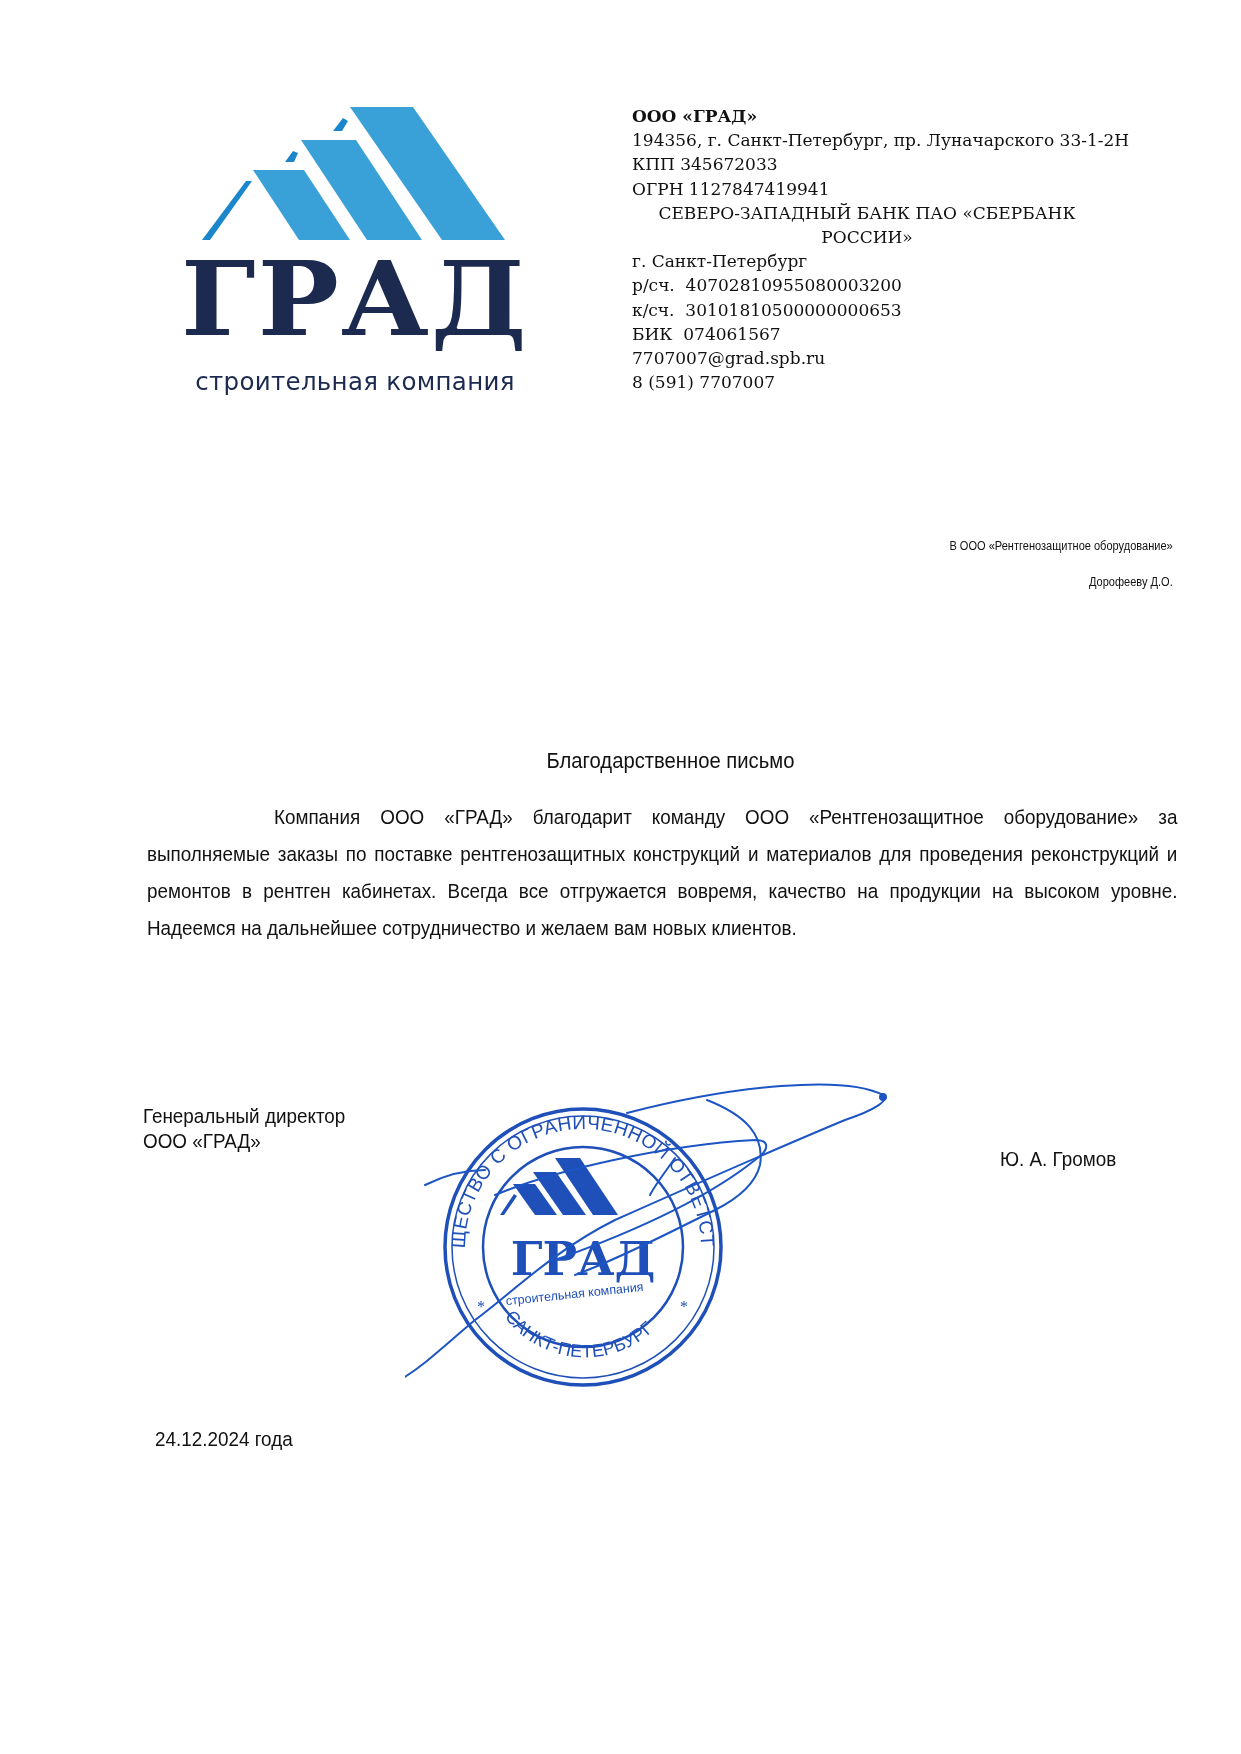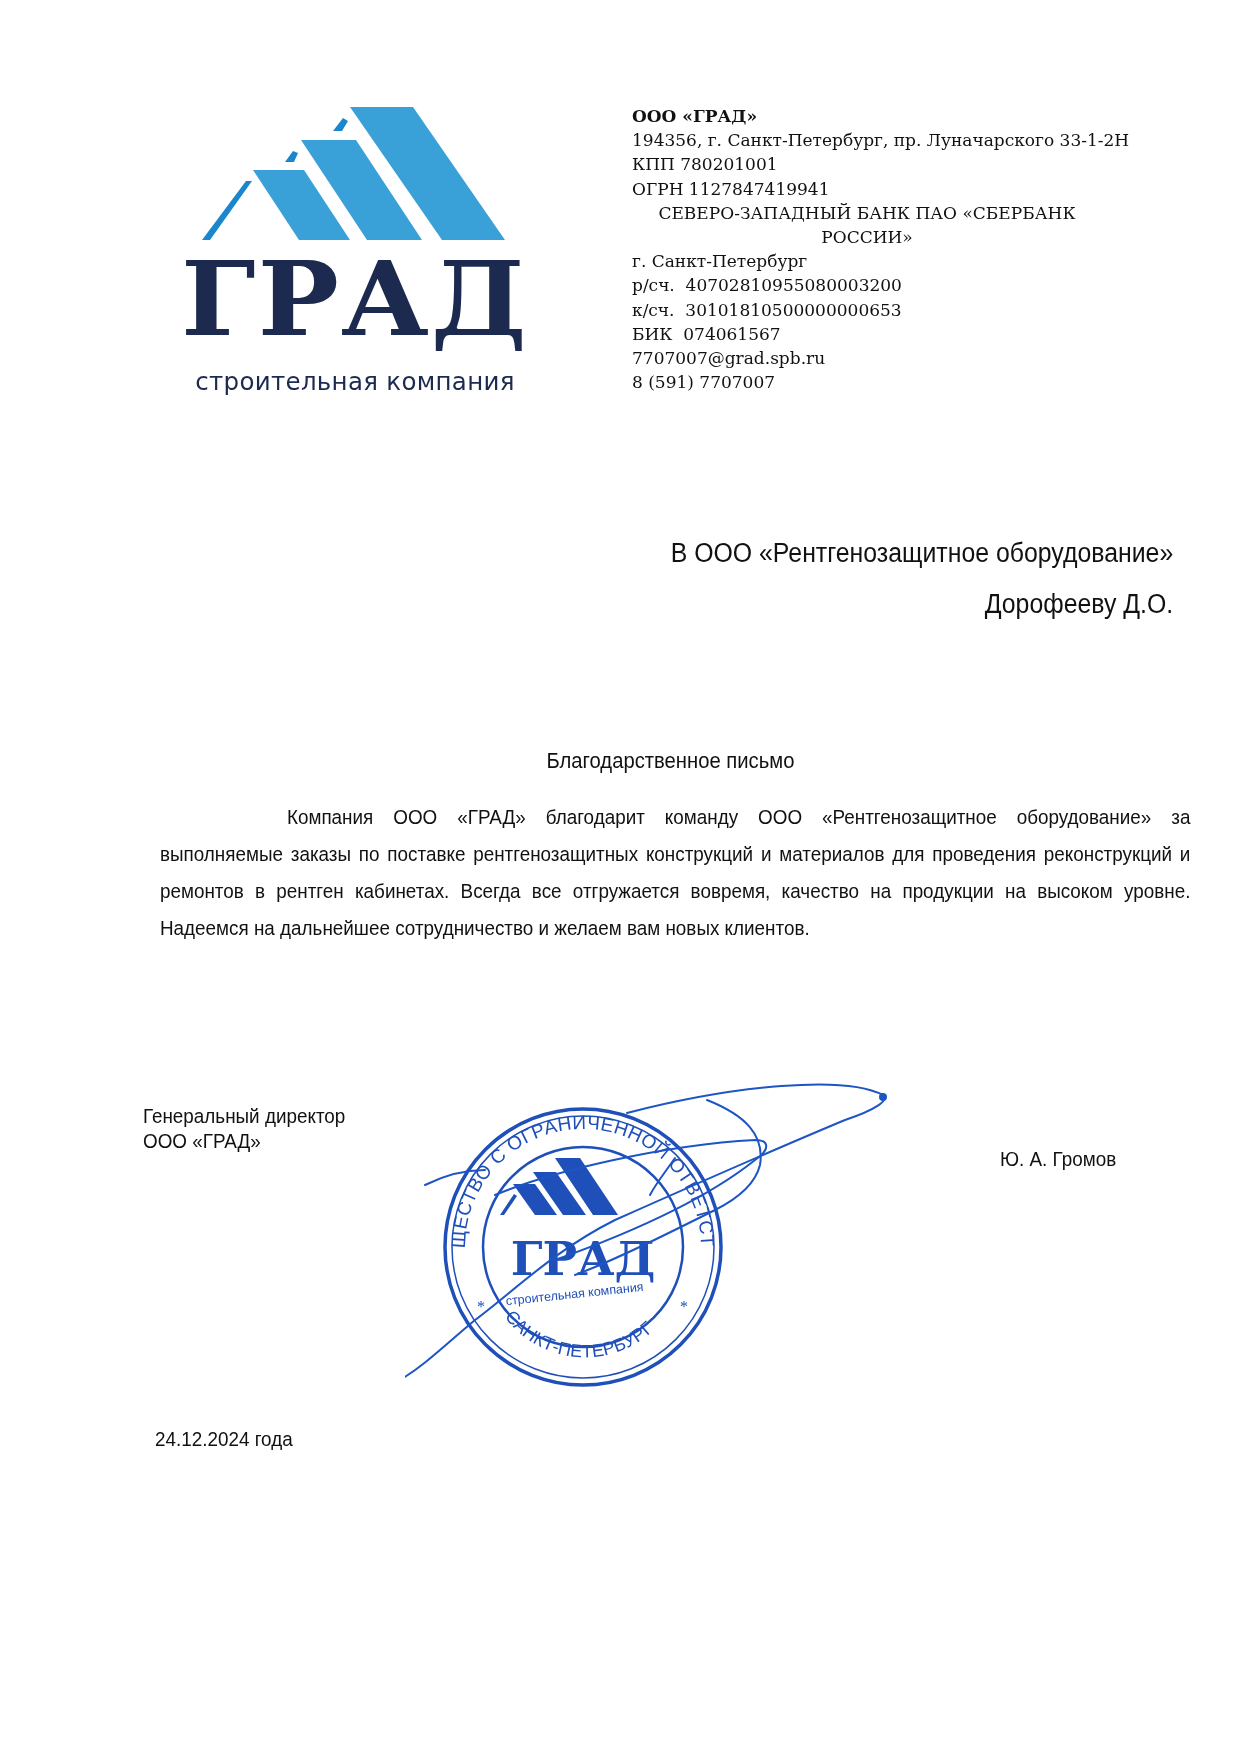--- a/index.html
+++ b/index.html
@@ -17,31 +17,31 @@
 
   
   #requisites { left: 632px; top: 104px; width: 560px;
     font-family: "DejaVu Serif", serif; font-size: 17px; line-height: 24.2px; color: #111; }
   #requisites .req-company { font-weight: bold; }
   #requisites div { white-space: nowrap; }
   #requisites .wrap { white-space: normal; text-align: center; }
 
   
   .sans { font-family: "Liberation Sans", sans-serif; }
-  #addressee { right: 68px; top: 540px; text-align: right; font-size: 27px; line-height: 1; }
+  #addressee { right: 68px; top: 540px; text-align: right; font-size: 12px; line-height: 1; }
   #addressee div { transform: scaleX(0.92); transform-origin: right center; }
   #addressee .line2 { margin-top: 24px; }
 
   
   #letter-title { left: 0; width: 1341px; top: 748px; text-align: center; font-size: 22px;
     transform: scaleX(0.92); transform-origin: 670px 0; }
 
   
   #letter-body { left: 147px; width: 1030px; top: 798px; font-size: 20.5px; line-height: 37px;
-    text-align: justify; margin-left: 13px; }
+    text-align: justify; }
   #letter-body p { margin: 0; text-indent: 138px; }
   #letter-body .inner { transform: scaleX(0.92); transform-origin: left top; width: 1120px; }
 
   
   #sig-title { left: 143px; top: 1103px; font-size: 20.5px; line-height: 25px; }
   #sig-title .inner { transform: scaleX(0.92); transform-origin: left top; white-space: nowrap; }
   #sig-name { left: 1000px; top: 1147px; font-size: 20.5px; white-space: nowrap; transform: scaleX(0.92); transform-origin: left top; }
   #date { left: 155px; top: 1427px; font-size: 20.5px; white-space: nowrap; transform: scaleX(0.92); transform-origin: left top; }
 
   #stamp { left: 405px; top: 1060px; width: 590px; height: 370px; }
@@ -63,21 +63,21 @@
     <polygon points="105,67 114,67 118,58 113,56" fill="#1a86cc"></polygon>
     <polygon points="153,36 162,36 168,26 163,23" fill="#1a86cc"></polygon>
   </svg>
   <div class="logo-word">ГРАД</div>
   <div class="logo-sub">строительная компания</div>
 </div>
 
 <div id="requisites" class="abs">
   <div class="req-company">ООО «ГРАД»</div>
   <div>194356, г. Санкт-Петербург, пр. Луначарского 33-1-2Н</div>
-  <div>КПП 780201001</div>
+  <div>КПП 345672033</div>
   <div>ОГРН 1127847419941</div>
   <div class="wrap" style="width:470px">СЕВЕРО-ЗАПАДНЫЙ БАНК ПАО «СБЕРБАНК РОССИИ»</div>
   <div>г. Санкт-Петербург</div>
   <div style="white-space:pre">р/сч.  40702810955080003200</div>
   <div style="white-space:pre">к/сч.  30101810500000000653</div>
   <div style="white-space:pre">БИК  074061567</div>
   <div>7707007@grad.spb.ru</div>
   <div>8 (591) 7707007</div>
 </div>
 

